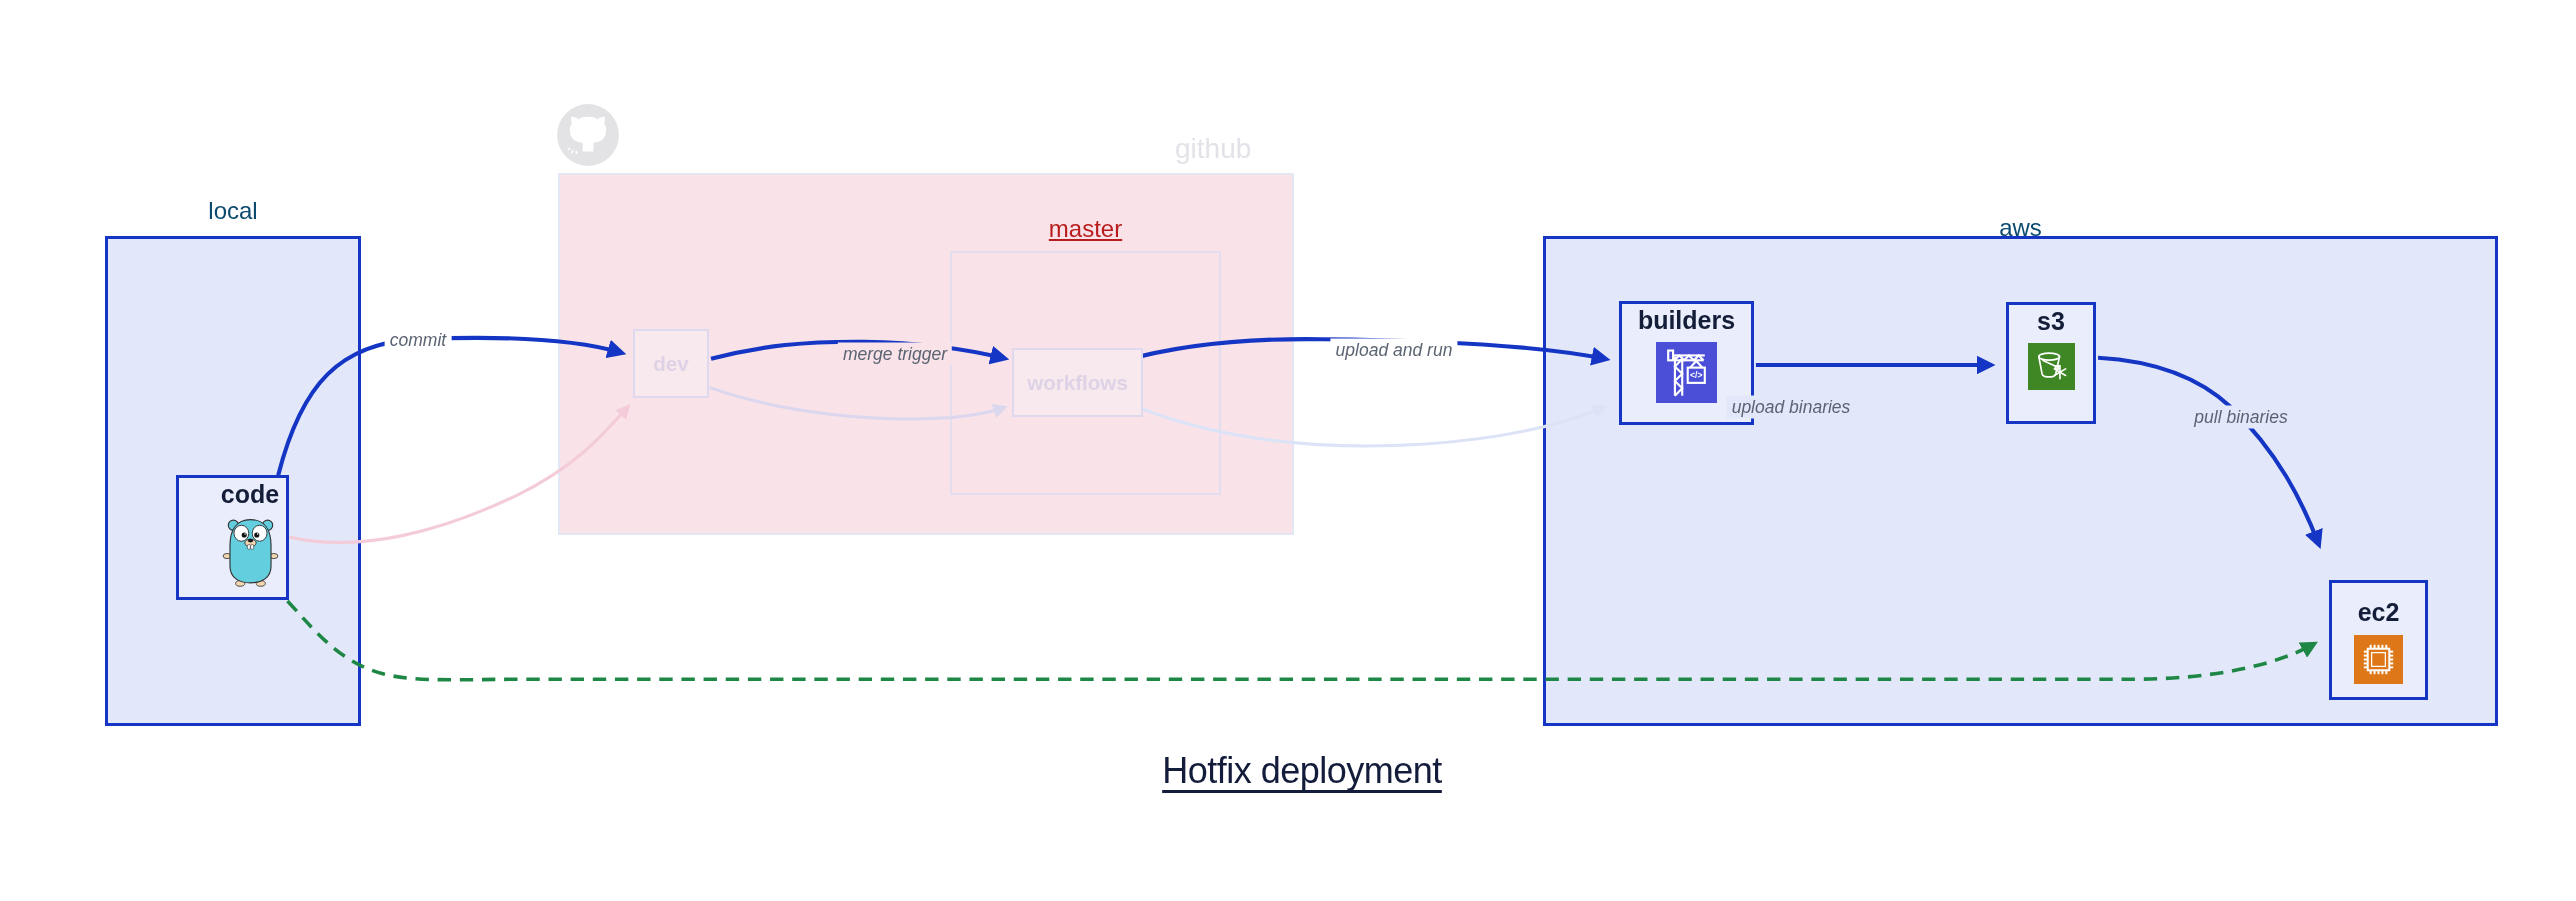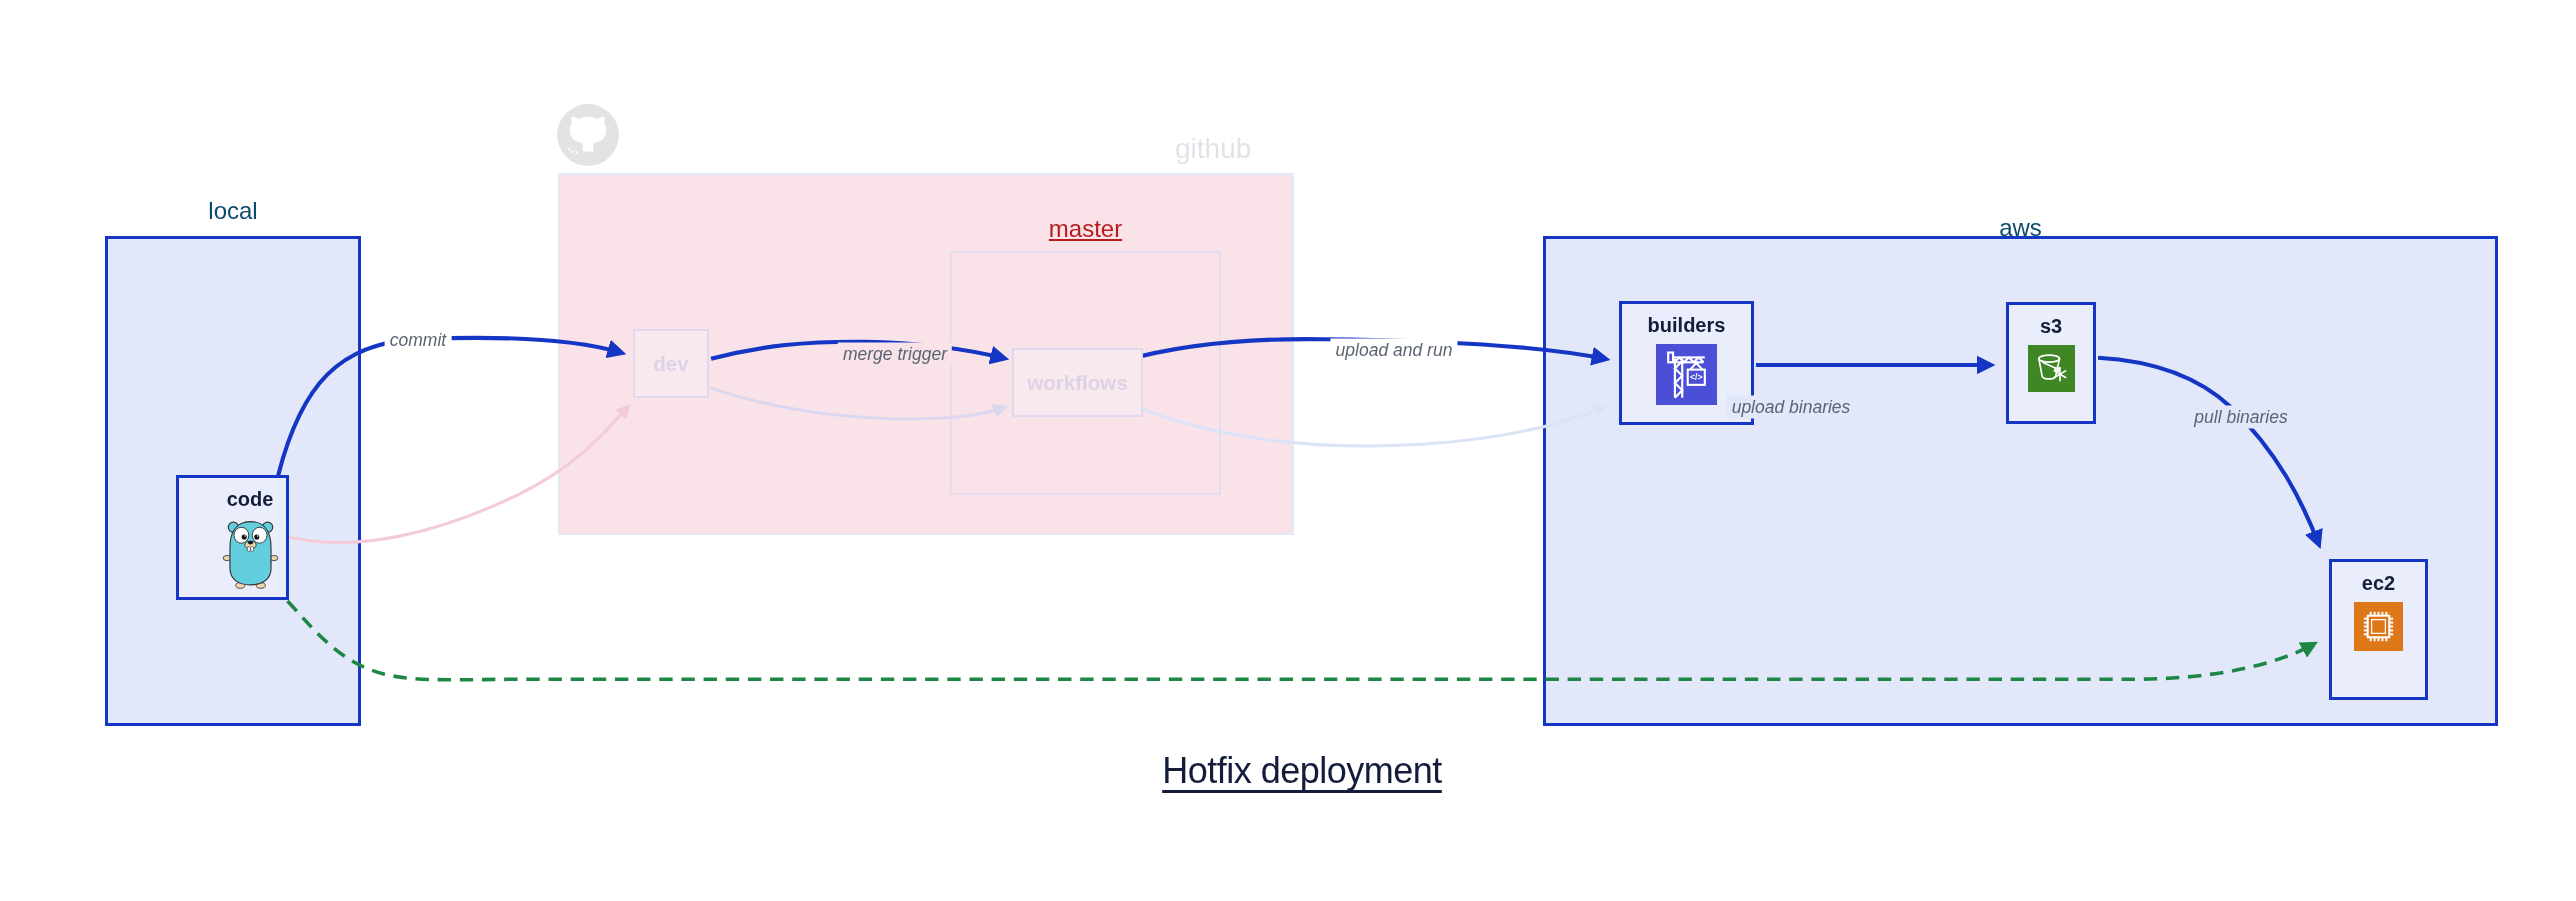--- a/index.html
+++ b/index.html
@@ -13,21 +13,21 @@
   .region-label{position:absolute;text-align:center;font-size:24px;color:#0c4a6e;}
   .region-label.faded-pink{color:#b91c1c;text-decoration:underline;}
   .github-label{position:absolute;font-size:28px;color:#e2e3e8;}
   .master-box{position:absolute;box-sizing:border-box;border:2.1px solid #e2ddef;}
 
   
   .node{position:absolute;box-sizing:border-box;display:flex;flex-direction:column;
         align-items:center;}
   .node.active{background:#eaeefc;border:3.1px solid #1536c4;}
   .node.faded{background:#f8e9ee;border:2.1px solid #ded9ee;justify-content:center;}
-  .node-label{font-size:20px;font-weight:bold;color:#141e38;margin-top:10px;}
+  .node-label{font-size:25px;font-weight:bold;color:#141e38;margin-top:2px;}
   .node.faded .node-label{font-size:20.6px;color:#ded3e6;margin-top:0;}
   .node-icon{margin-top:7.2px;}
 
   
   #edges{position:absolute;left:0;top:0;}
   .e{fill:none;}
   .e-blue{stroke:#1536c4;stroke-width:8px;}
   .e-pink{stroke:#f4ccd9;stroke-width:6px;}
   .e-lav{stroke:#dbd7ee;stroke-width:6px;}
   .e-fblue{stroke:#dce3f7;stroke-width:6px;}
@@ -161,21 +161,21 @@
         <path d="M23 29 L30 66 Q32 72 41 72 L49 72 Q57 72 59 66 L67 29"></path>
         <line x1="32" y1="37" x2="60" y2="50"></line>
         <circle cx="62" cy="52" r="4"></circle>
         <line x1="68" y1="48" x2="68" y2="76"></line>
         <line x1="56" y1="55" x2="80" y2="69"></line>
         <line x1="56" y1="69" x2="80" y2="55"></line>
       </g>
     </svg>
   </div>
 
-  <div class="node active" style="left:2329px;top:559px;width:99px;height:141px;">
+  <div class="node active" style="left:2329px;top:580px;width:99px;height:120px;justify-content:center;">
     <span class="node-label">ec2</span>
     <svg class="node-icon" width="49" height="49" viewBox="0 0 100 100">
       <rect x="0" y="0" width="100" height="100" fill="#dd7718"></rect>
       <g stroke="#ffffff" stroke-width="4" fill="none">
         <rect x="28" y="28" width="44" height="44"></rect>
         <line x1="34" y1="20" x2="34" y2="28"></line>
           <line x1="42" y1="20" x2="42" y2="28"></line>
         <line x1="50" y1="20" x2="50" y2="28"></line>
           <line x1="58" y1="20" x2="58" y2="28"></line>
         <line x1="66" y1="20" x2="66" y2="28"></line>

